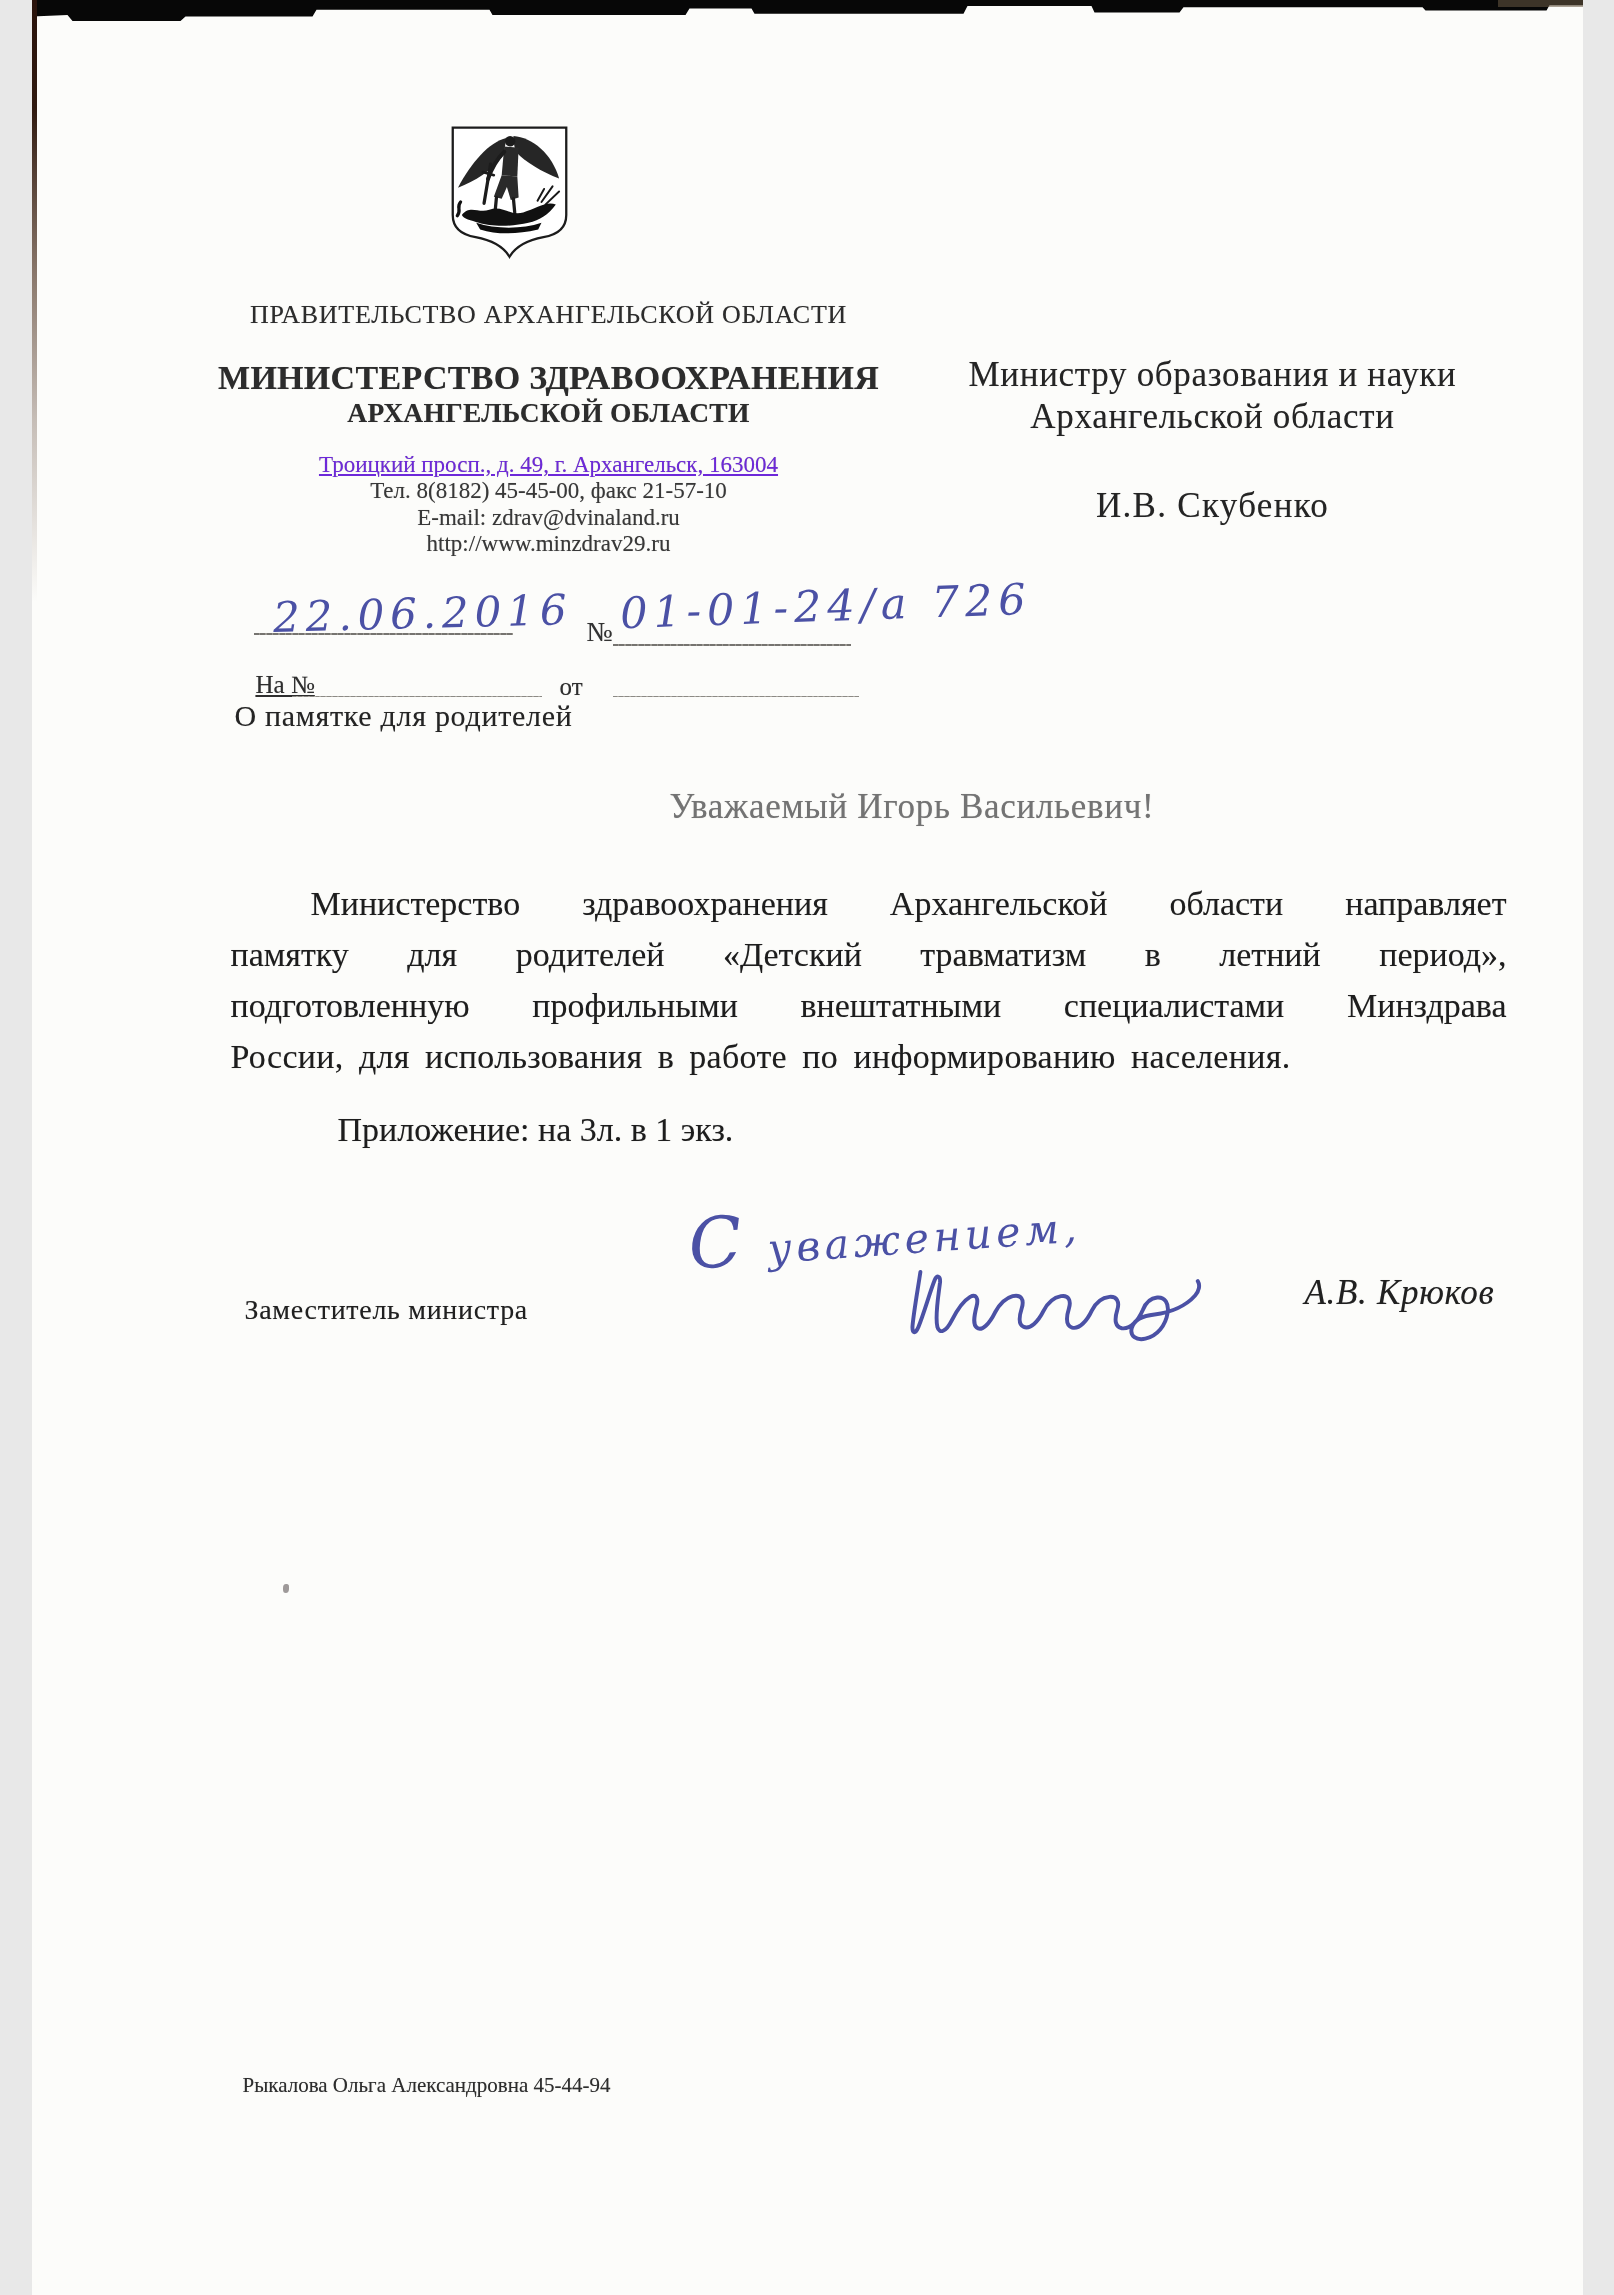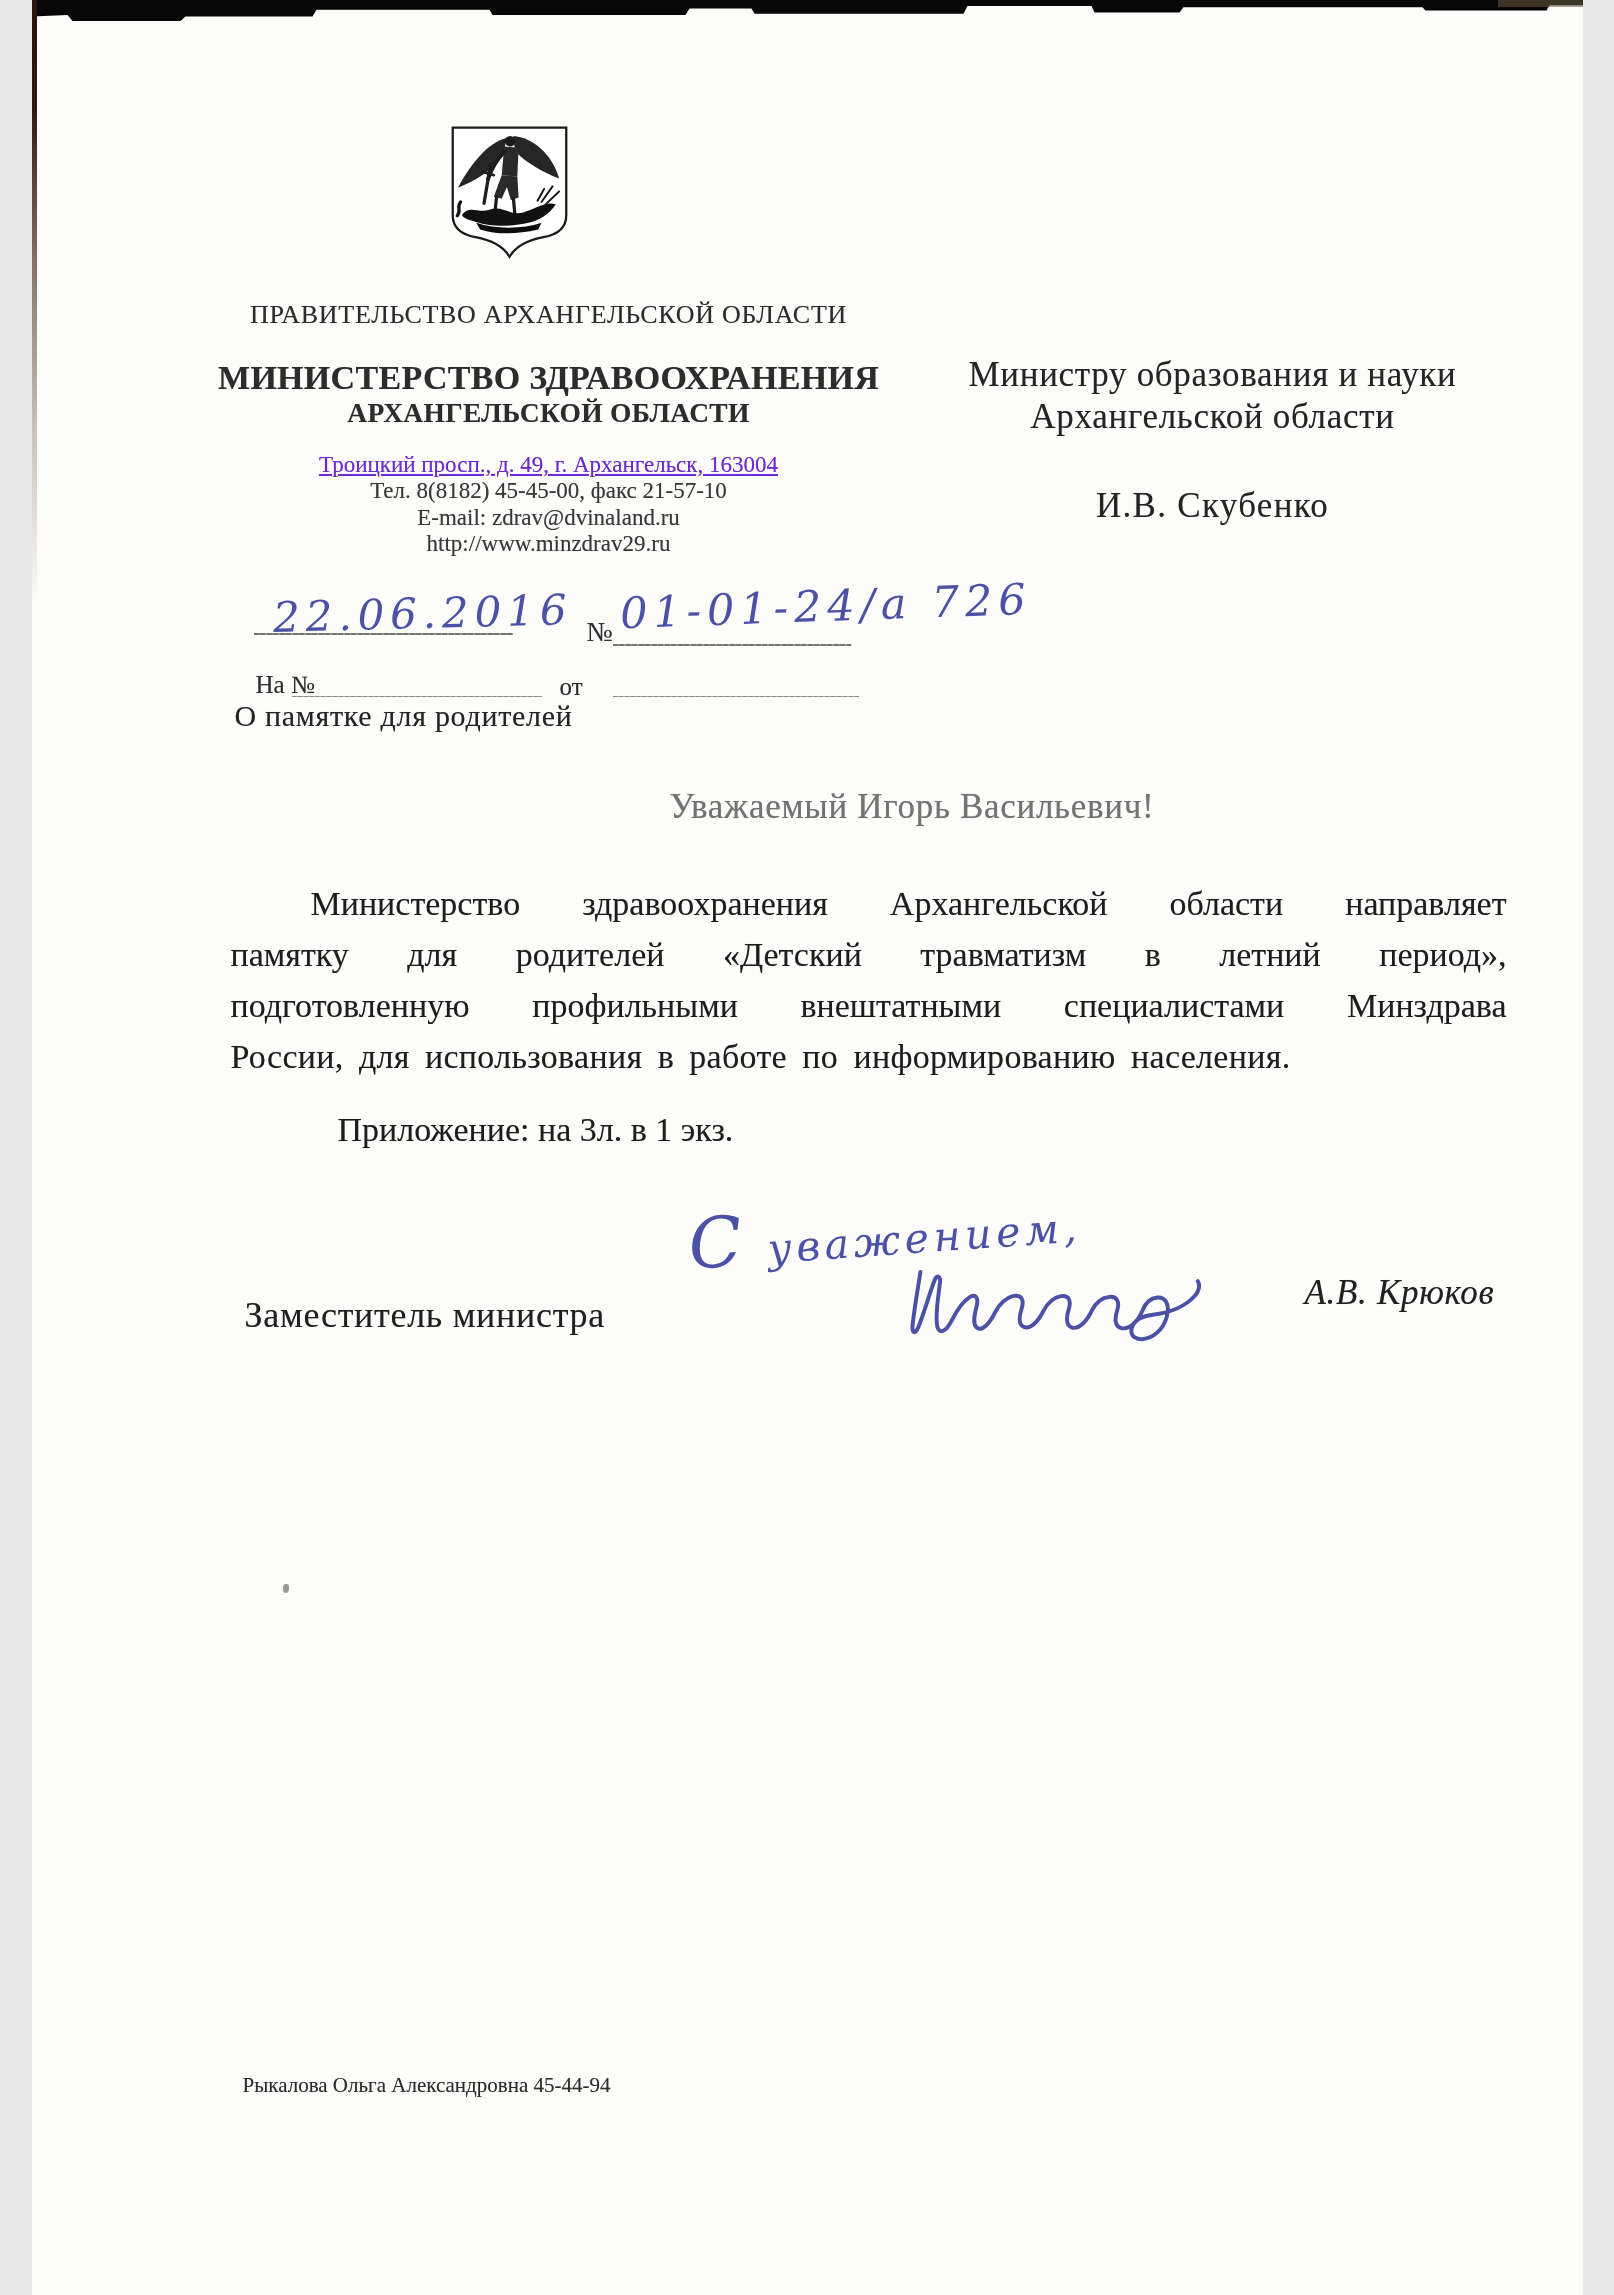--- a/index.html
+++ b/index.html
@@ -40,37 +40,37 @@
   .hand{
     font-family:"DejaVu Serif", serif;font-style:italic;color:#4b51a5;white-space:nowrap;
   }
   .hand-date{left:241px;top:589px;font-size:42px;letter-spacing:5.9px;transform:rotate(-1.5deg);}
   .hand-num{left:588px;top:581px;font-size:43px;letter-spacing:5.9px;transform:rotate(-2deg);}
   .num-sign{left:555px;top:616px;font-size:27.5px;color:#333;}
   .u-line{height:2px;background:repeating-linear-gradient(90deg,#767470 0 4.6px,#9a9791 4.6px 6.5px);}
   .u-date{left:222px;top:633px;width:259px;}
   .u-num{left:581px;top:644px;width:238px;}
   .u-thin{height:1.3px;background:repeating-linear-gradient(90deg,#8c8a85 0 3.9px,#aaa7a0 3.9px 5.9px);}
-  .na-label{left:224px;top:671px;font-size:25px;color:#2e2e2e;}
+  .na-label{left:224px;top:671px;font-size:25px;color:#2e2e2e;text-decoration:underline;}
   .u-na{left:260px;top:696px;width:250px;}
   .ot-label{left:528px;top:673px;font-size:25px;color:#2e2e2e;}
   .u-ot{left:581px;top:696px;width:246px;}
   .subject{left:203px;top:699px;font-size:30px;letter-spacing:0.7px;color:#242424;}
   
   .salutation{left:638px;top:787px;font-size:35px;letter-spacing:0.7px;color:#737373;}
   .body-block{left:199px;top:878px;width:1276px;font-size:34px;line-height:51px;color:#1d1d1d;}
   .body-line{text-align:justify;text-align-last:justify;height:51px;overflow:hidden;}
   .body-line.first{padding-left:80px;}
   .body-line.last{text-align:left;text-align-last:left;word-spacing:6.5px;letter-spacing:0.3px;}
   .attachment{left:306px;top:1111px;font-size:34px;color:#1d1d1d;}
   
   .closing-hand{left:656px;top:1190px;font-size:41px;letter-spacing:4.6px;transform:rotate(-4deg);}
   .closing-hand::first-letter{font-size:1.7em;letter-spacing:7.9px;}
   .sig-svg{left:874px;top:1260px;}
-  .position{left:213px;top:1294px;font-size:36px;letter-spacing:0.7px;color:#202020;}
+  .position{left:213px;top:1294px;font-size:28px;letter-spacing:0.7px;color:#202020;}
   .signer-name{left:1273px;top:1273px;font-size:35px;letter-spacing:0.7px;color:#202020;font-style:italic;}
   
   .footer{left:211px;top:2073px;font-size:21px;color:#2d2d2d;}
   
   .emblem{left:418px;top:125px;}
 </style>
 </head>
 <body>
 
 <div id="page">

